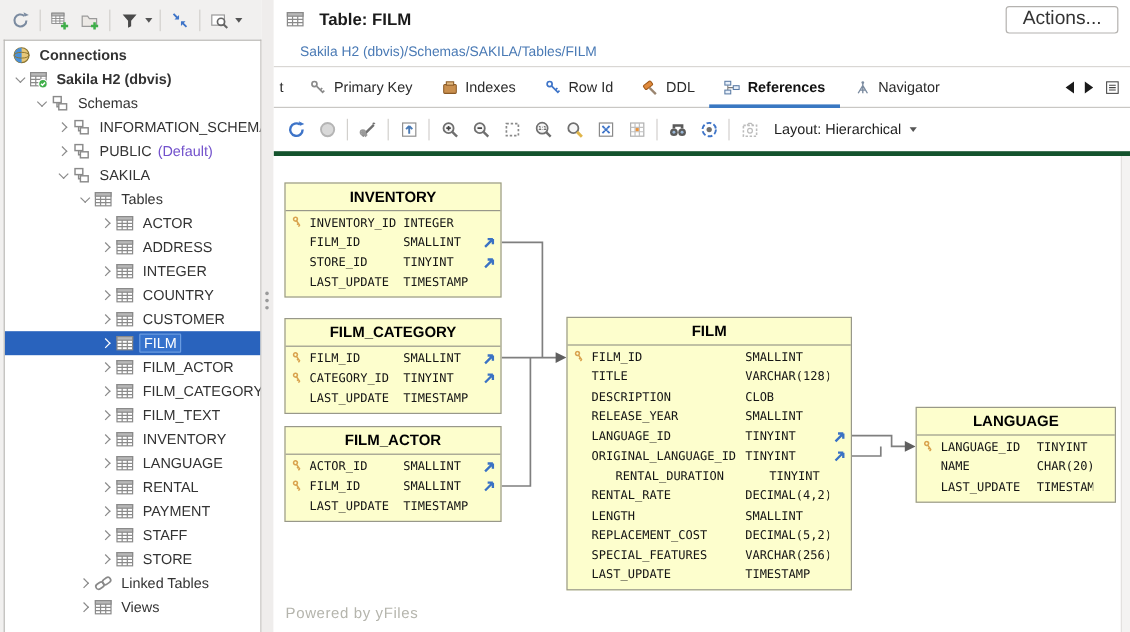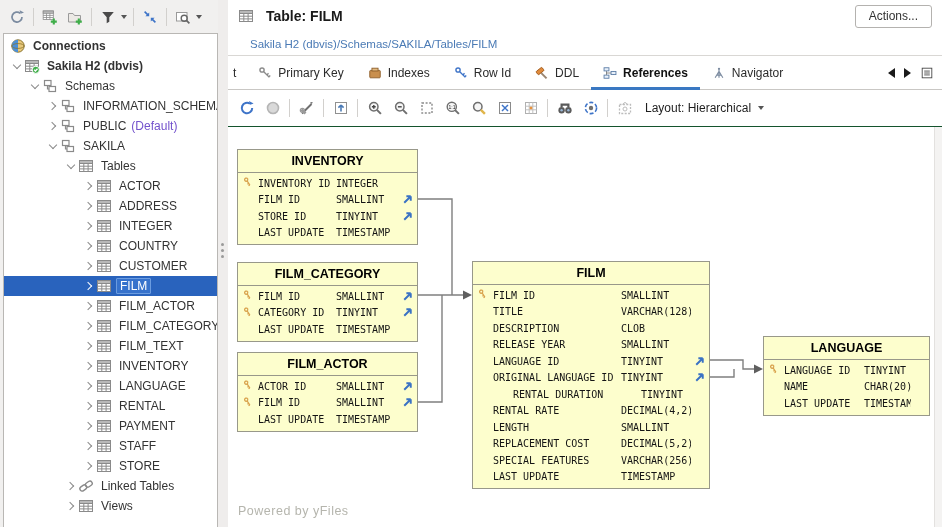--- a/index.html
+++ b/index.html
@@ -31,36 +31,36 @@
   
   .splitter{width:10px;background:#efedec;position:relative;flex:none;cursor:col-resize;}
   .grip{position:absolute;left:3px;top:243px;width:3px;height:3px;border-radius:50%;background:#9a9a9a;
         box-shadow:0 6px 0 #9a9a9a,0 12px 0 #9a9a9a;}
 
   
   .main{flex:1;min-width:0;display:flex;flex-direction:column;background:#fff;}
   .obj-header{height:32px;display:flex;align-items:center;padding:0 10px;gap:8px;flex:none;}
   .obj-title{font-size:14px;font-weight:bold;color:#1a1a1a;}
   .actions-btn{margin-left:auto;height:23px;padding:0 13px;background:#fff;border:1px solid #b4b2af;
-               border-radius:3px;font-size:12px;color:#333;font-family:inherit;cursor:default;}
+               border-radius:3px;font-size:16px;color:#333;font-family:inherit;cursor:default;}
   .breadcrumb{height:23px;padding:0 22px;display:flex;align-items:center;color:#4a7ab5;
               font-size:11.5px;border-bottom:1px solid #d9d7d4;flex:none;}
 
   .tabbar{height:33px;display:flex;align-items:stretch;border-bottom:1px solid #c9c7c4;flex:none;}
   .tab{display:flex;align-items:center;gap:6px;padding:0 12px;position:relative;color:#2b2b2b;cursor:default;}
   .tab.active{font-weight:bold;color:#111;}
   .tab.active::after{content:'';position:absolute;left:0;right:0;bottom:-1px;height:3px;background:#3a78c2;}
   .tab-frag{display:flex;align-items:center;padding:0 10px 0 5px;color:#2b2b2b;}
   .tabnav{margin-left:auto;display:flex;align-items:center;gap:9px;padding-right:8px;}
   .tri{width:0;height:0;border:5px solid transparent;}
   .tri.l{border-right:7px solid #1a1a1a;border-left:none;}
   .tri.r{border-left:7px solid #1a1a1a;border-right:none;}
 
   .dgbar{height:36px;display:flex;align-items:center;padding:0 6px;gap:1px;
-         border-bottom:1px solid #14532d;flex:none;}
+         border-bottom:4px solid #14532d;flex:none;}
   .dgbtn{width:25px;height:25px;display:flex;align-items:center;justify-content:center;border-radius:3px;}
   .layout{display:flex;align-items:center;gap:7px;margin-left:7px;color:#1e1e1e;}
 
   
   .canvas{flex:1;position:relative;background:#fff;overflow:hidden;}
   .wires{position:absolute;left:0;top:0;}
   .entity{position:absolute;background:#fdfecd;border:1px solid #98988a;
           font-family:"DejaVu Sans Mono",monospace;font-size:10px;color:#141414;box-sizing:border-box;}
   .ent-header{height:22px;line-height:22px;text-align:center;font-family:"Liberation Sans",sans-serif;
               font-weight:bold;font-size:12.5px;color:#000;border-bottom:1px solid #98988a;}

